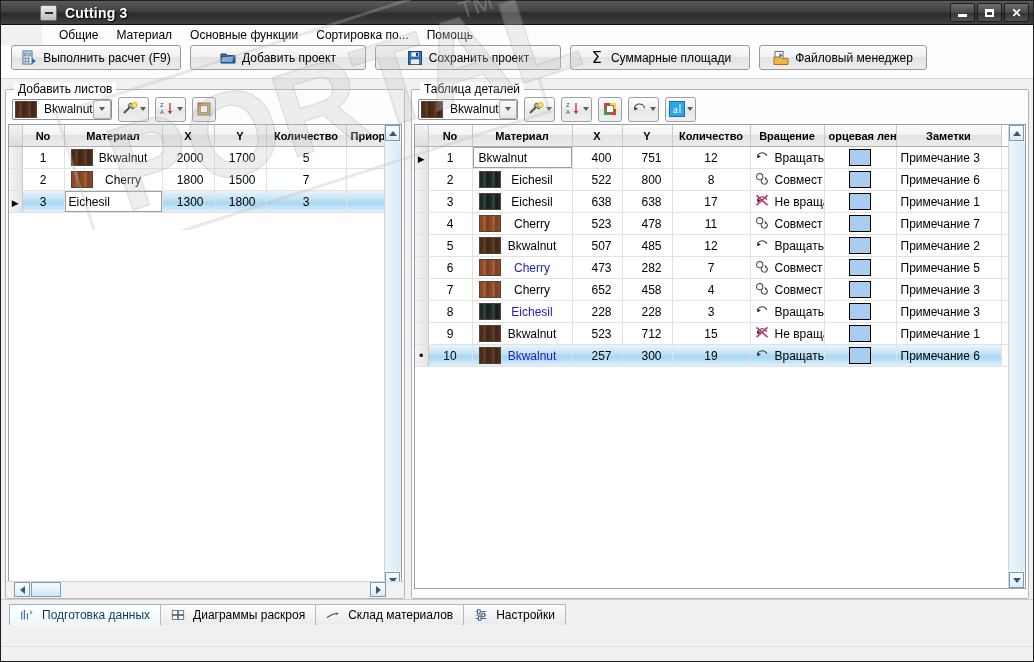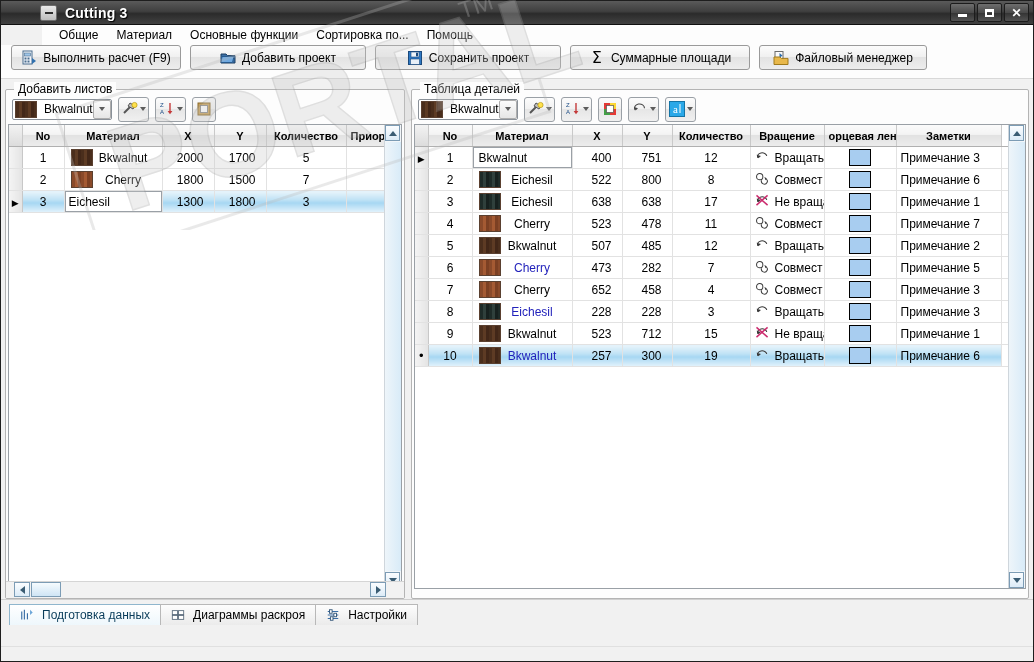--- a/index.html
+++ b/index.html
@@ -859,20 +859,29 @@
           <rect x="8.5" y="3" width="6" height="4.5" fill="#fff" stroke="#5a6b7c"></rect>
           <rect x="1.5" y="8.5" width="6" height="4.5" fill="#fff" stroke="#5a6b7c"></rect>
           <rect x="8.5" y="8.5" width="6" height="4.5" fill="#fff" stroke="#5a6b7c"></rect>
         </svg>
       </span>
       <span class="tlbl">Диаграммы раскроя</span>
     </div>
     <div class="tab">
       <span class="ic" style="width:14px;height:14px;">
         <svg width="14" height="14" viewBox="0 0 16 16">
+          <path d="M1 11 q5 -4 12 -5" stroke="#4a4a4a" stroke-width="1.4" fill="none"></path>
+          <path d="M11 5 l4 1 -3.4 2.4z" fill="#6b6b6b"></path>
+        </svg>
+      </span>
+      <span class="tlbl">Склад материалов</span>
+    </div>
+    <div class="tab">
+      <span class="ic" style="width:14px;height:14px;">
+        <svg width="14" height="14" viewBox="0 0 16 16">
           <path d="M2 4 h12 M2 8 h12 M2 12 h12" stroke="#3a6ea5" stroke-width="1.2"></path>
           <rect x="4" y="2" width="3" height="4" fill="#fff" stroke="#2b4f73"></rect>
           <rect x="9" y="6" width="3" height="4" fill="#fff" stroke="#2b4f73"></rect>
           <rect x="5" y="10" width="3" height="4" fill="#fff" stroke="#2b4f73"></rect>
         </svg>
       </span>
       <span class="tlbl">Настройки</span>
     </div>
   </div>
 

